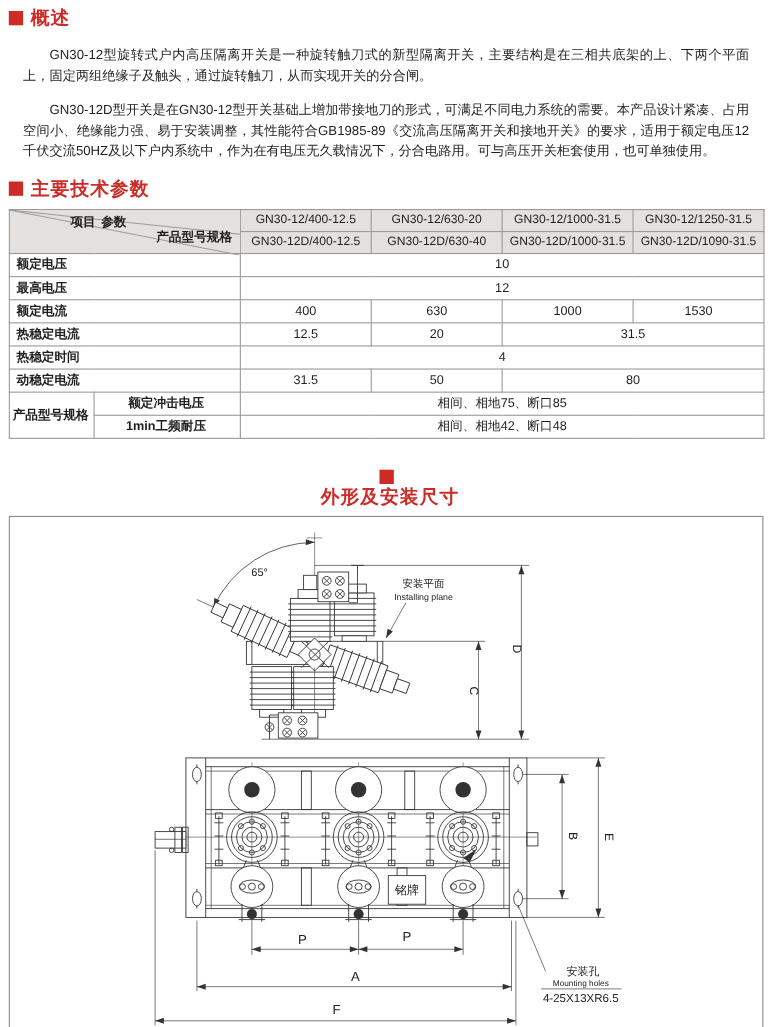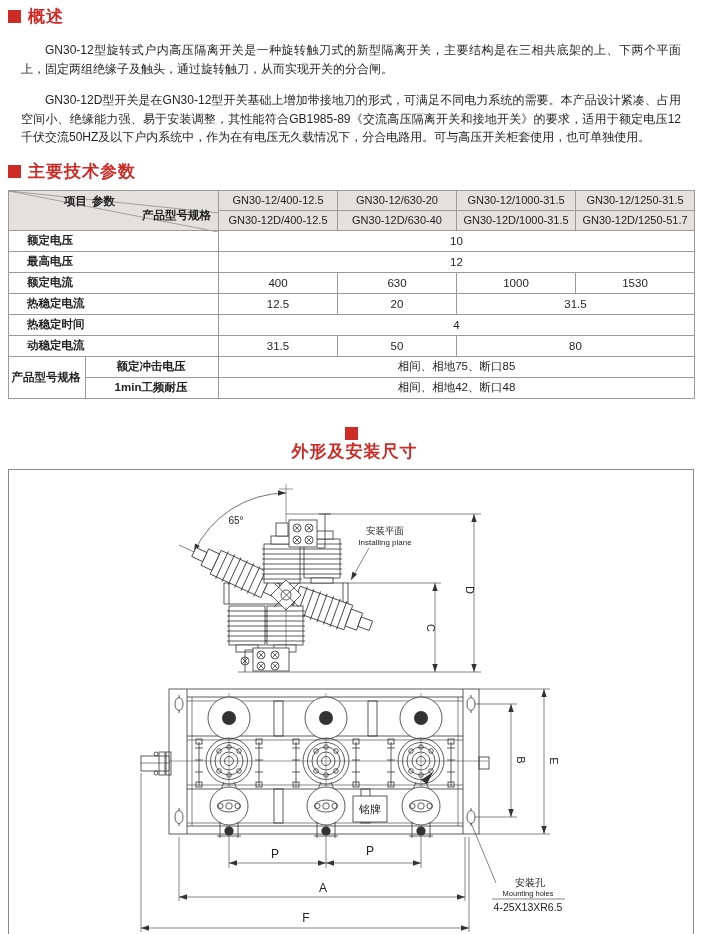--- a/index.html
+++ b/index.html
@@ -21,21 +21,21 @@
   .spec-title{}
   table.spec{border-collapse:collapse;table-layout:fixed;width:686px;margin:7px 8px 0 8px;font-size:11.5px;}
   table.spec td{border:1px solid var(--border);text-align:center;padding:0 2px;height:21px;vertical-align:middle;}
   table.spec tr.h td{background:var(--hdrbg);height:20px;font-size:11px;}
   table.spec td.corner{position:relative;padding:0;}
   .corner svg{position:absolute;left:0;top:0;}
   .corner .cl{position:absolute;font-size:11.5px;font-weight:bold;padding-left:47px;}
   .corner .c-param{left:36px;top:3px;}
   .corner .c-model{right:7px;top:17px;}
   .corner .c-item{left:8px;bottom:21px;}
-  table.spec td.lab{text-align:left;padding-left:18px;font-weight:bold;}
+  table.spec td.lab{text-align:left;padding-left:6px;font-weight:bold;}
   table.spec td.labc{text-align:center;padding-left:0;font-weight:bold;}
   .outline-title{margin-top:28px;flex-direction:column;}
   .draw-box{width:686px;height:502px;margin:6px 8px 0 8px;border:1px solid var(--boxborder);background:#fff;}
   .dwroot{color:var(--stroke);}
   svg text{fill:#222;stroke:none;font-family:"Liberation Sans","DejaVu Sans",sans-serif;}
 </style>
 </head>
 <body>
 
 <div class="sec-title">
@@ -74,21 +74,21 @@
     </td>
     <td>GN30-12/400-12.5</td>
     <td>GN30-12/630-20</td>
     <td>GN30-12/1000-31.5</td>
     <td>GN30-12/1250-31.5</td>
   </tr>
   <tr class="h">
     <td>GN30-12D/400-12.5</td>
     <td>GN30-12D/630-40</td>
     <td>GN30-12D/1000-31.5</td>
-    <td>GN30-12D/1250-51.7</td>
+    <td>GN30-12D/1090-31.5</td>
   </tr>
   <tr>
     <td class="lab" colspan="2">额定电压</td>
     <td colspan="4">10</td>
   </tr>
   <tr>
     <td class="lab" colspan="2">最高电压</td>
     <td colspan="4">12</td>
   </tr>
   <tr>

